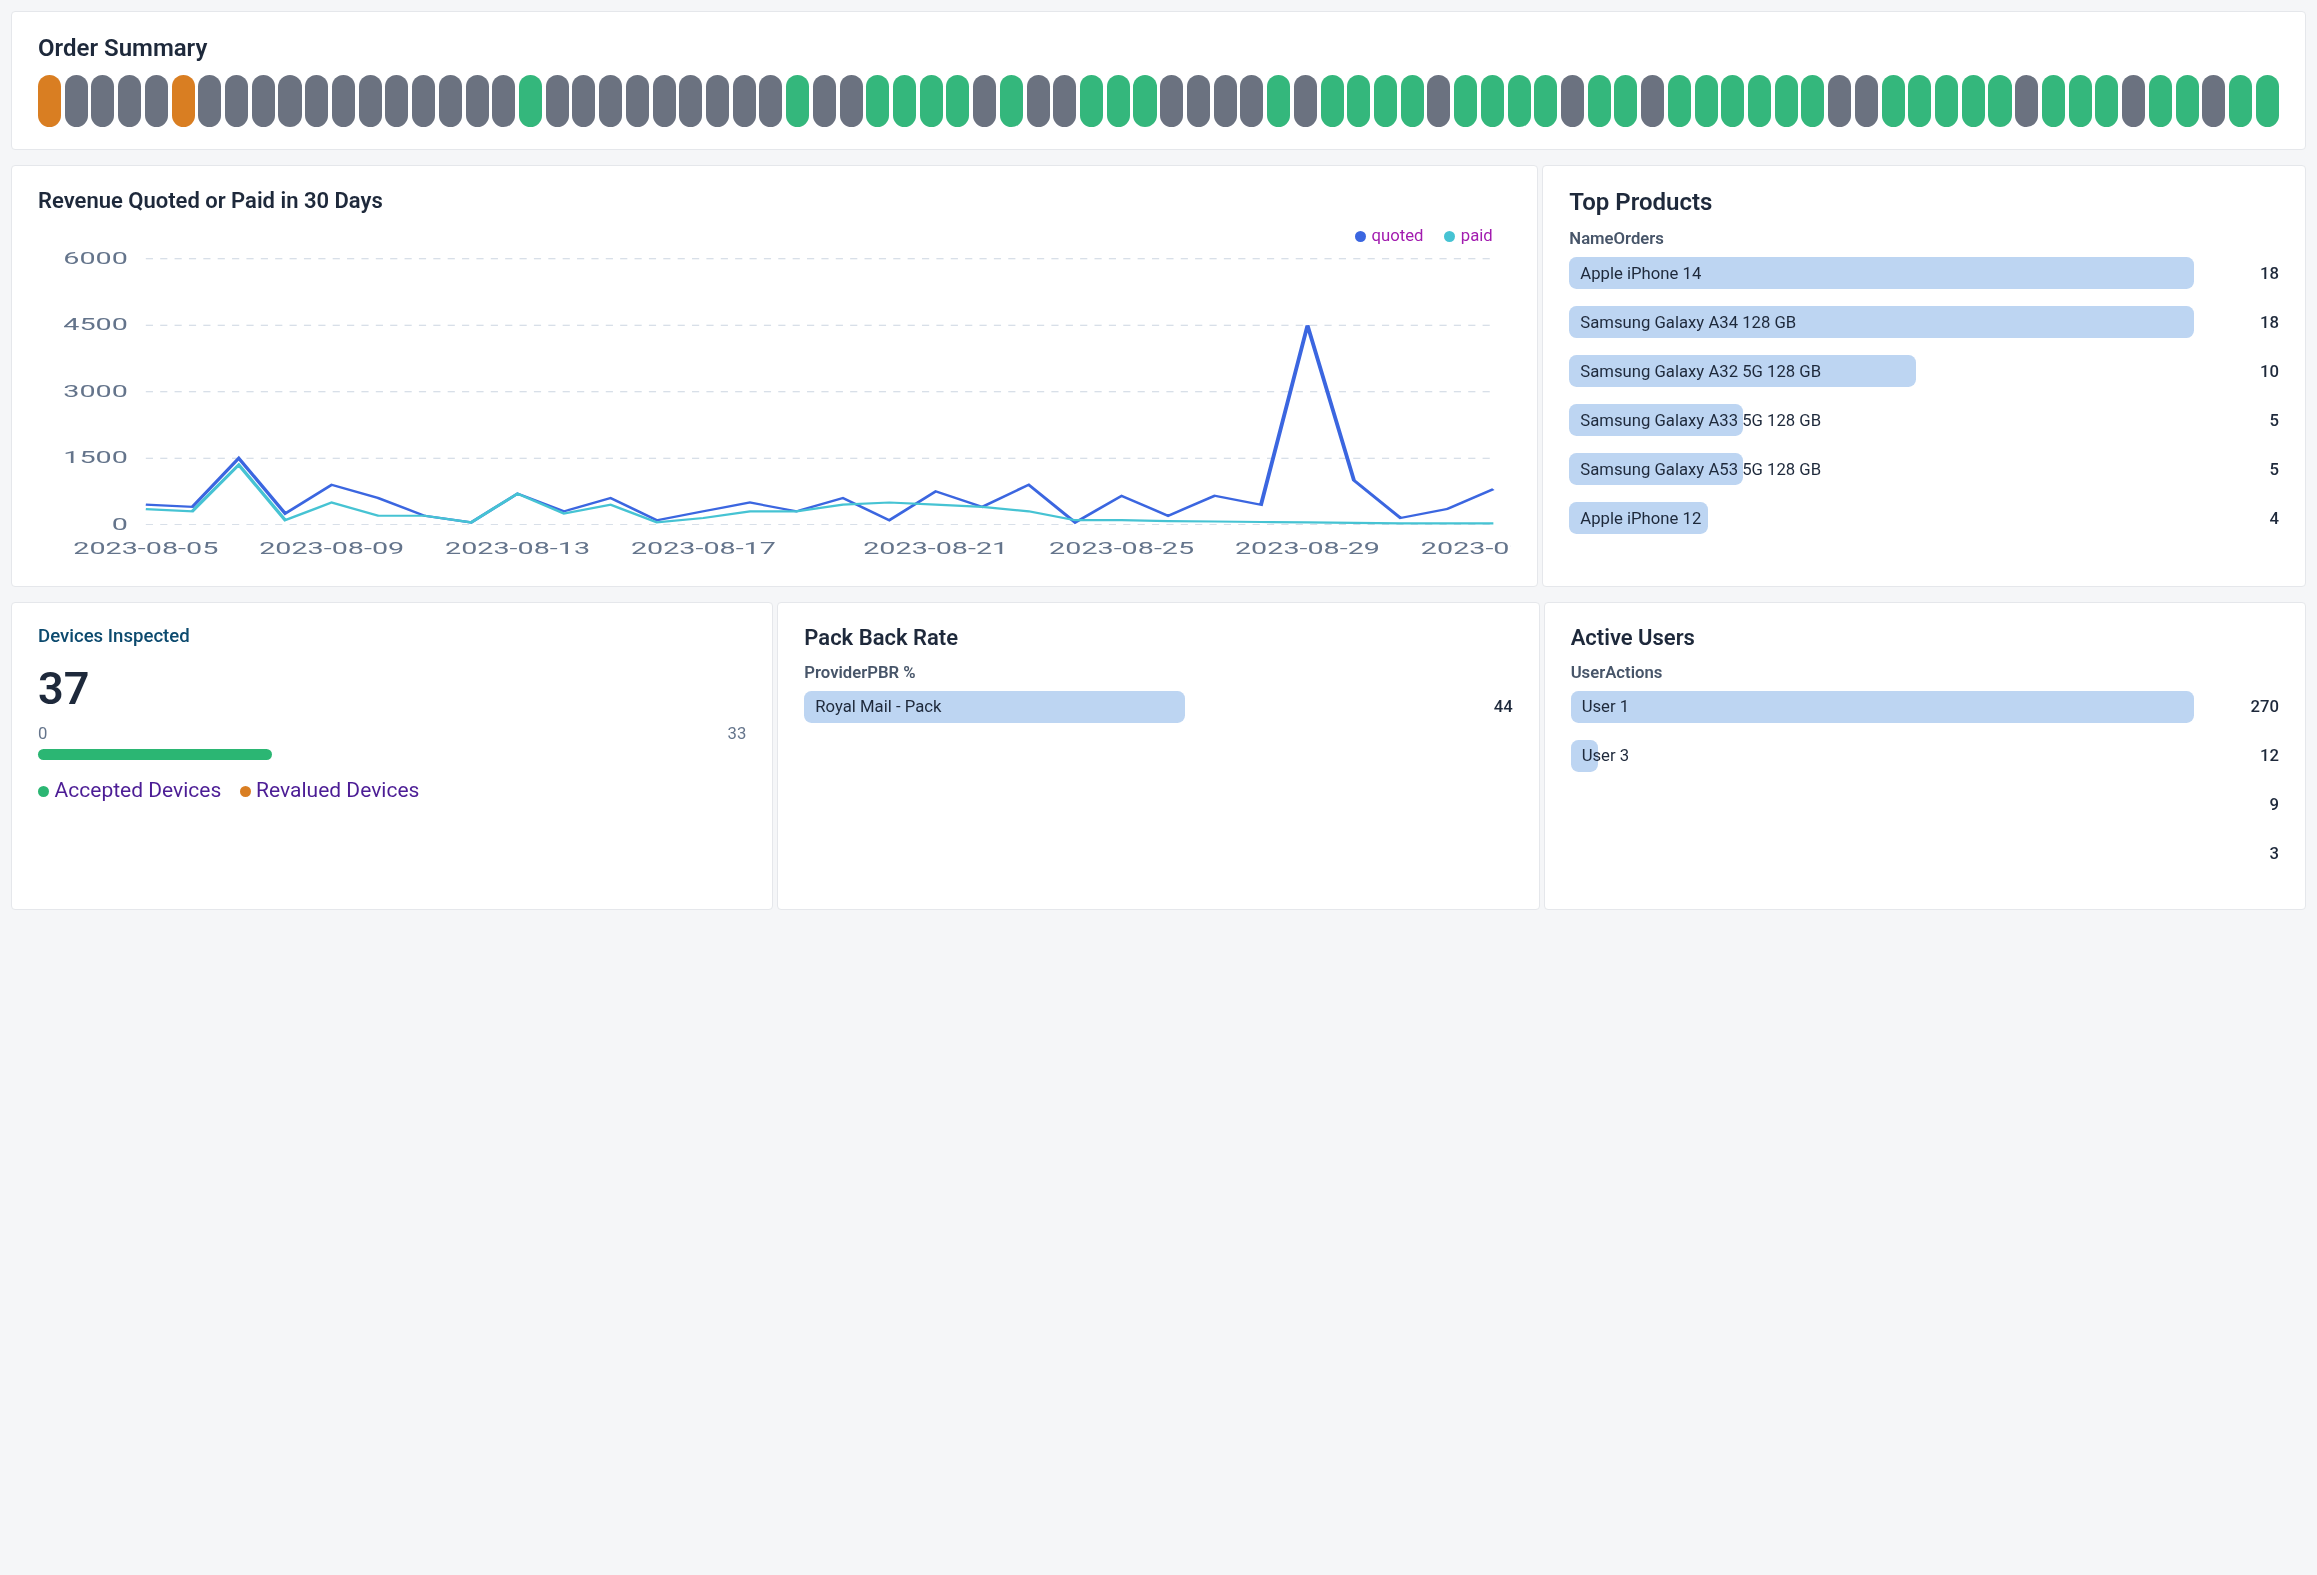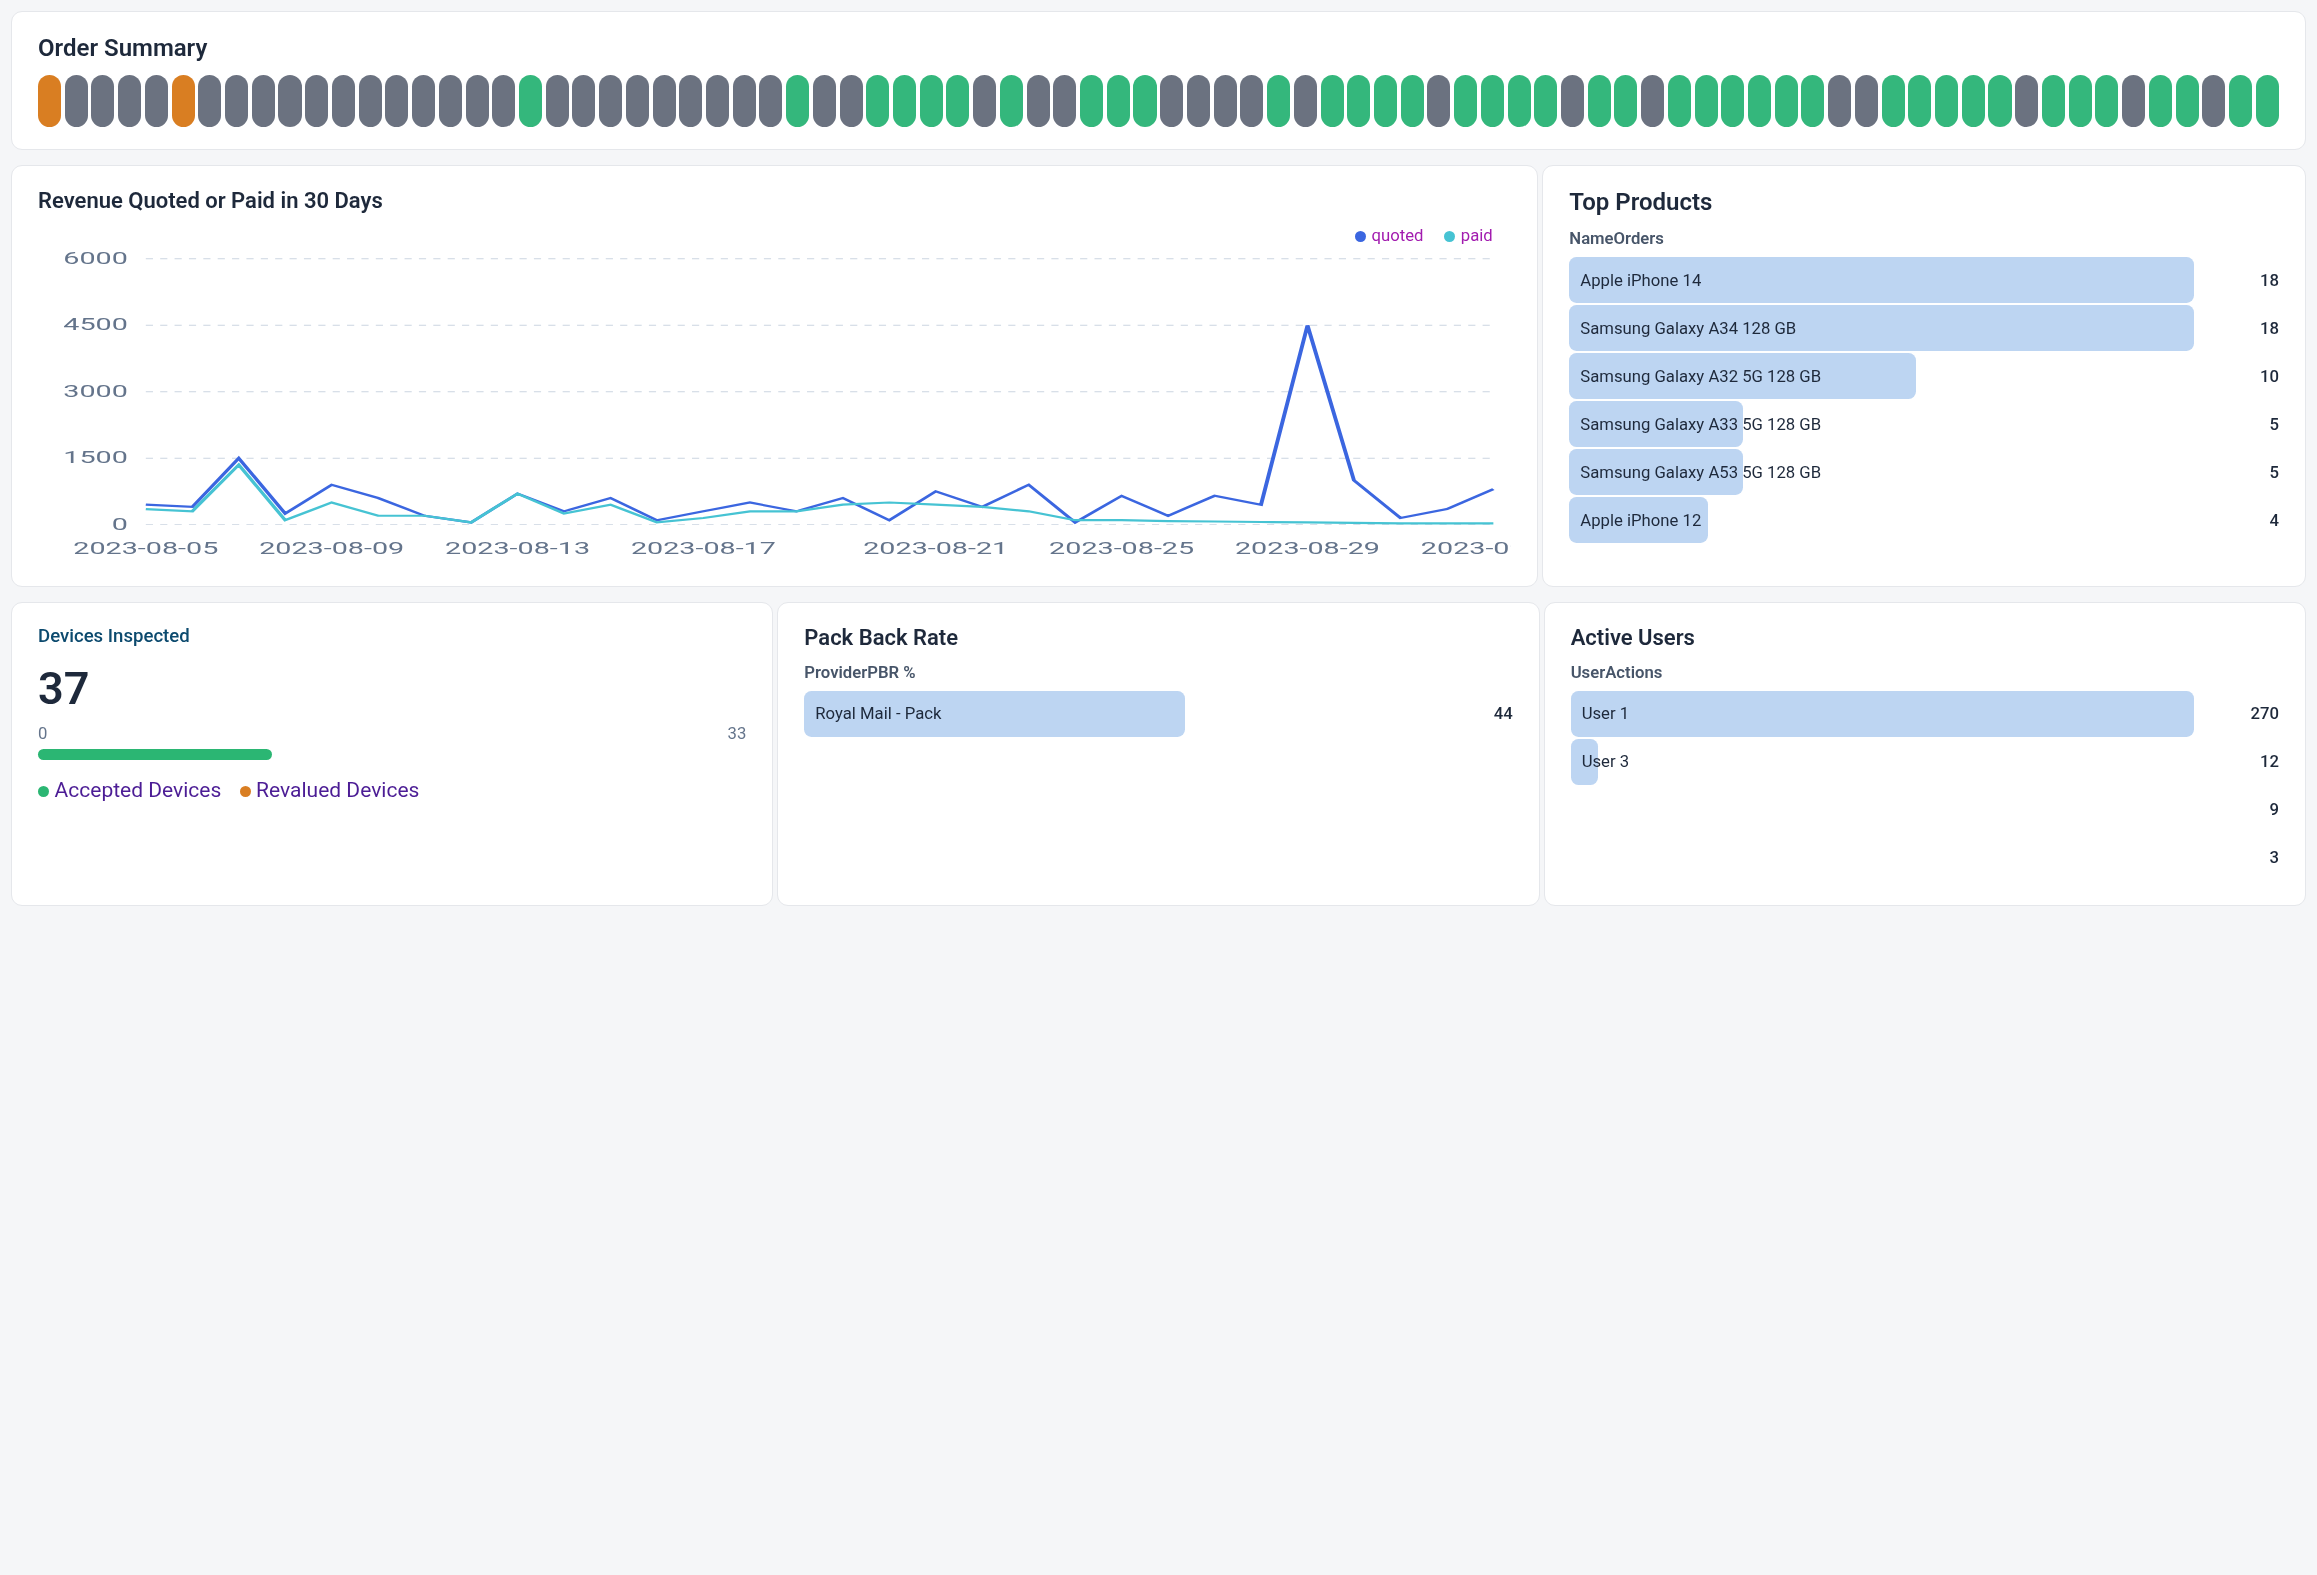--- a/index.html
+++ b/index.html
@@ -5,21 +5,21 @@
   * { box-sizing: border-box; margin: 0; padding: 0; }
   body {
     font-family: -apple-system, BlinkMacSystemFont, "Segoe UI", Roboto, sans-serif;
     background: #f5f6f8;
     padding: 11px;
     color: #1e293b;
   }
   .card {
     background: #fff;
     border: 0.9px solid #e5e7eb;
-    border-radius: 11px;
+    border-radius: 4px;
     padding: 22px 26px;
   }
   .card-title {
     font-size: 24px;
     font-weight: 600;
     color: #1e293b;
     margin-bottom: 13px;
   }
   .card-title-sm {
     font-size: 18.6px;
@@ -79,22 +79,22 @@
     justify-content: flex-start;
     font-weight: 600;
     color: #475569;
     font-size: 16.7px;
     margin-bottom: 9.3px;
   }
   .list-row {
     display: flex;
     justify-content: space-between;
     align-items: center;
-    height: 46px;
-    margin-bottom: 2px;
+    height: 32px;
+    margin-bottom: 17px;
     position: relative;
   }
   .list-row .bar {
     position: absolute;
     left: 0;
     top: 0;
     bottom: 0;
     background: #bdd5f2;
     border-radius: 7.4px;
     z-index: 0;

